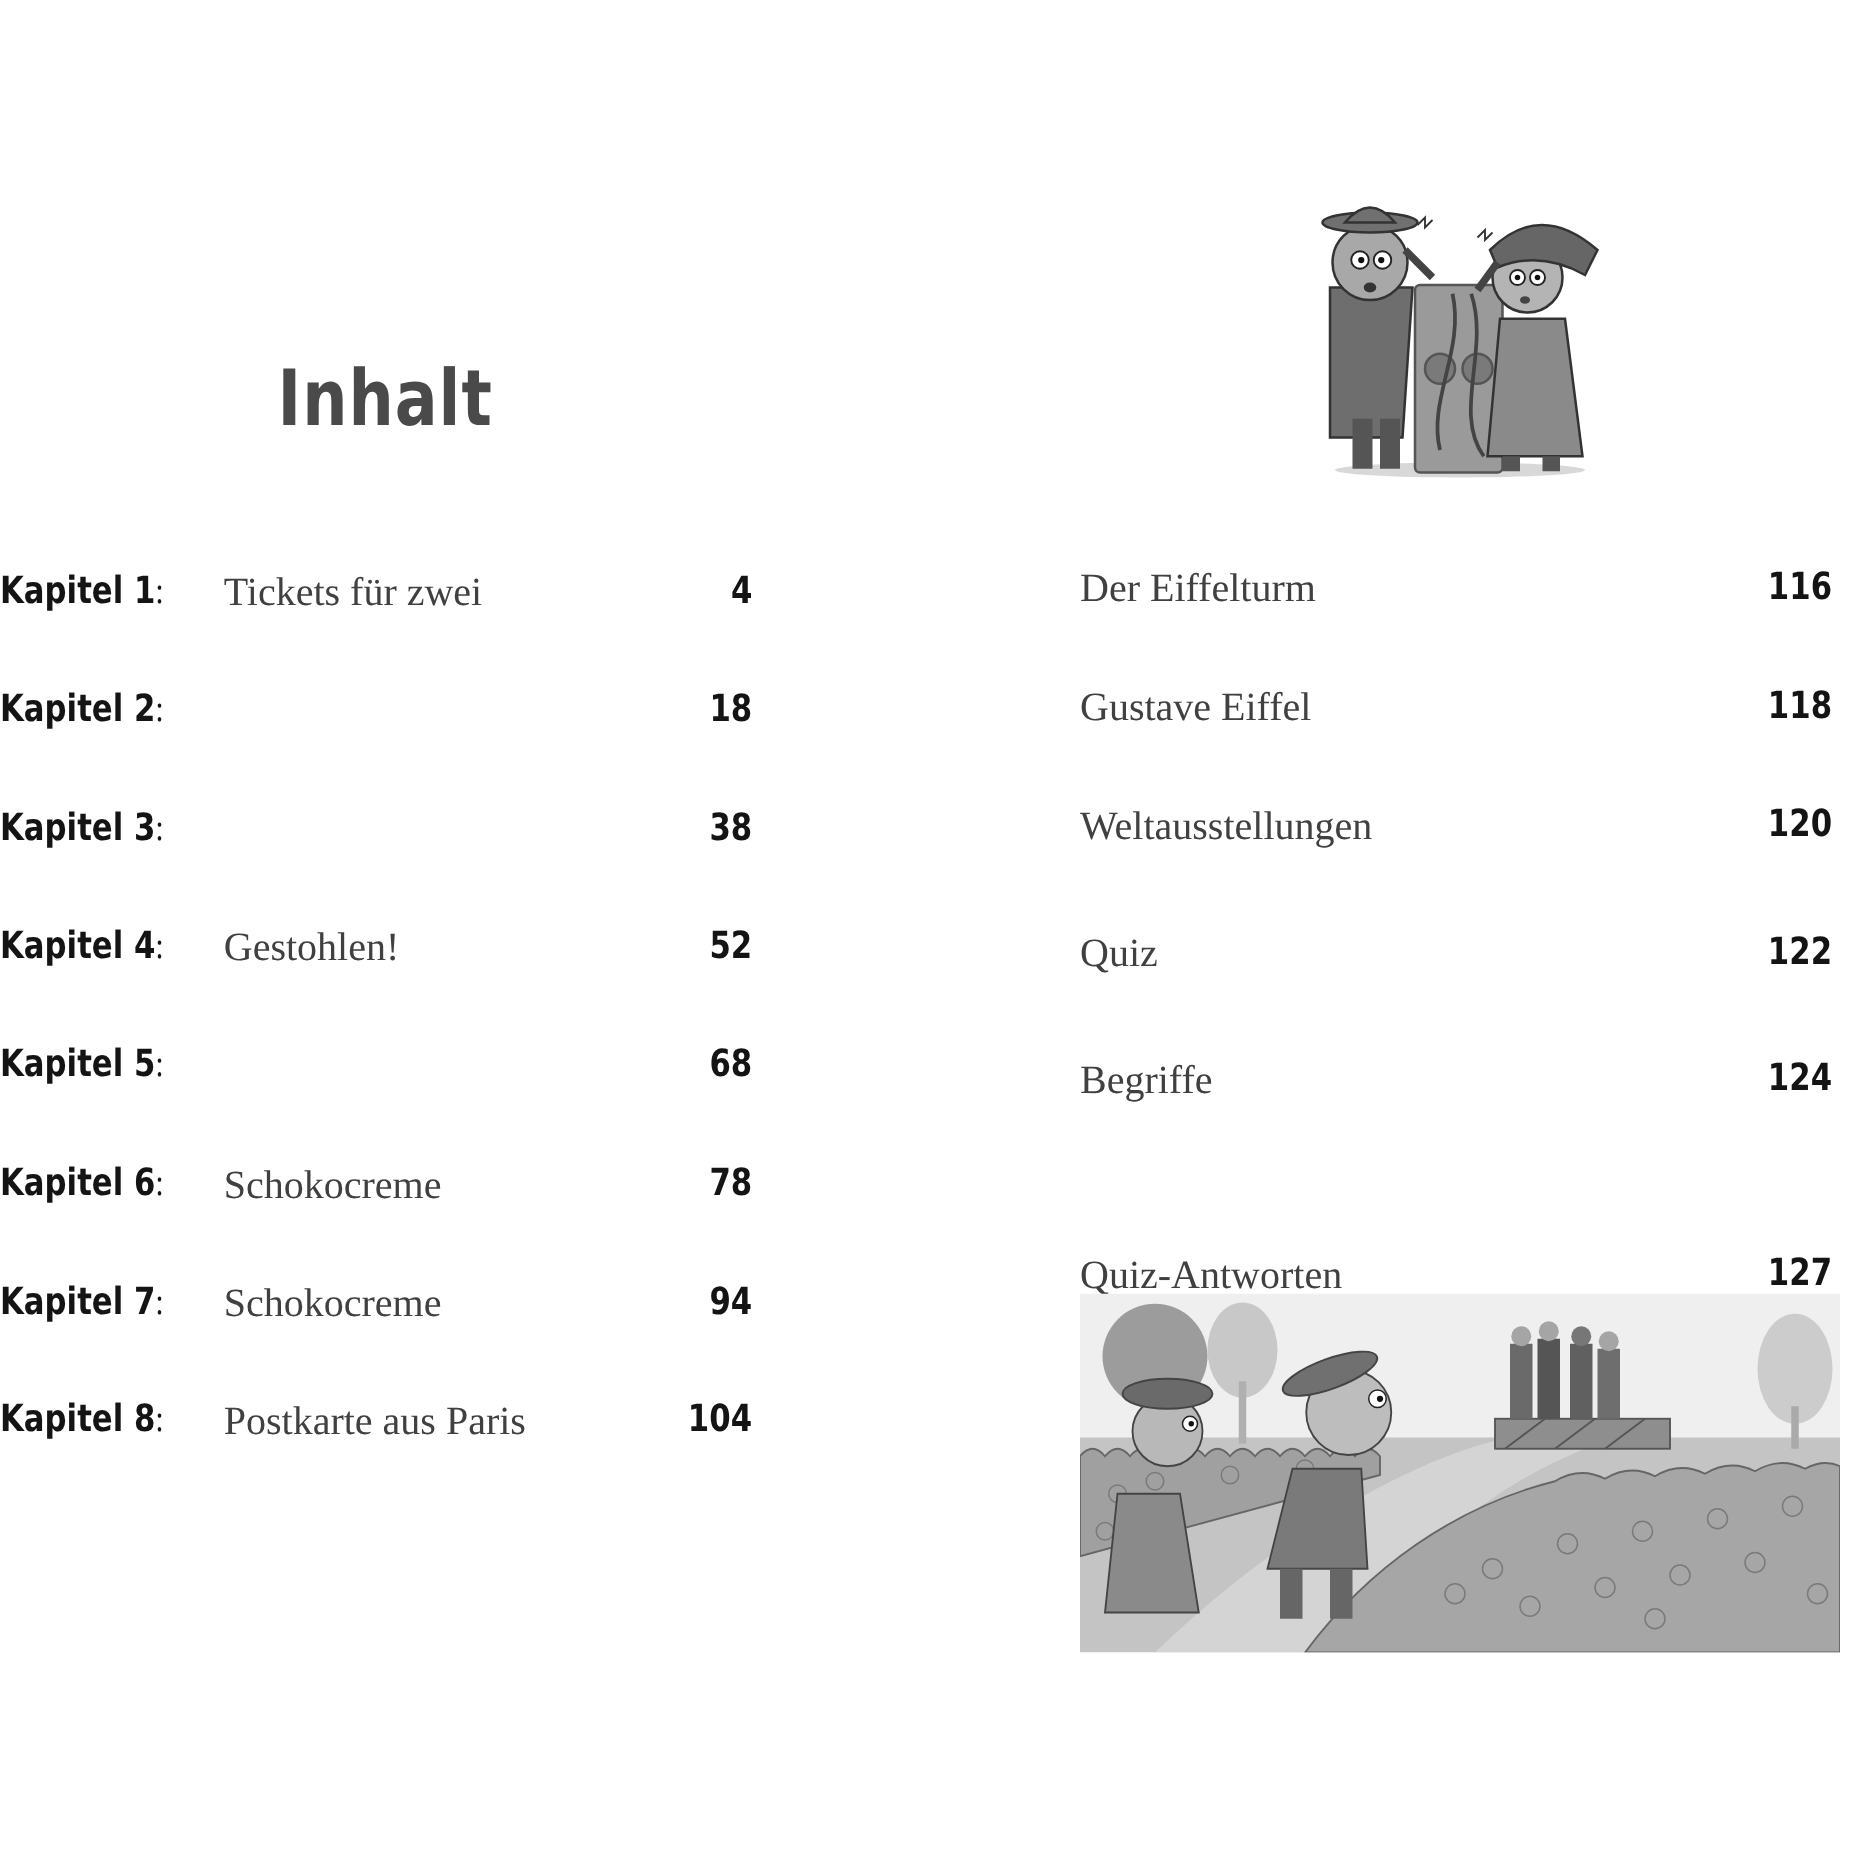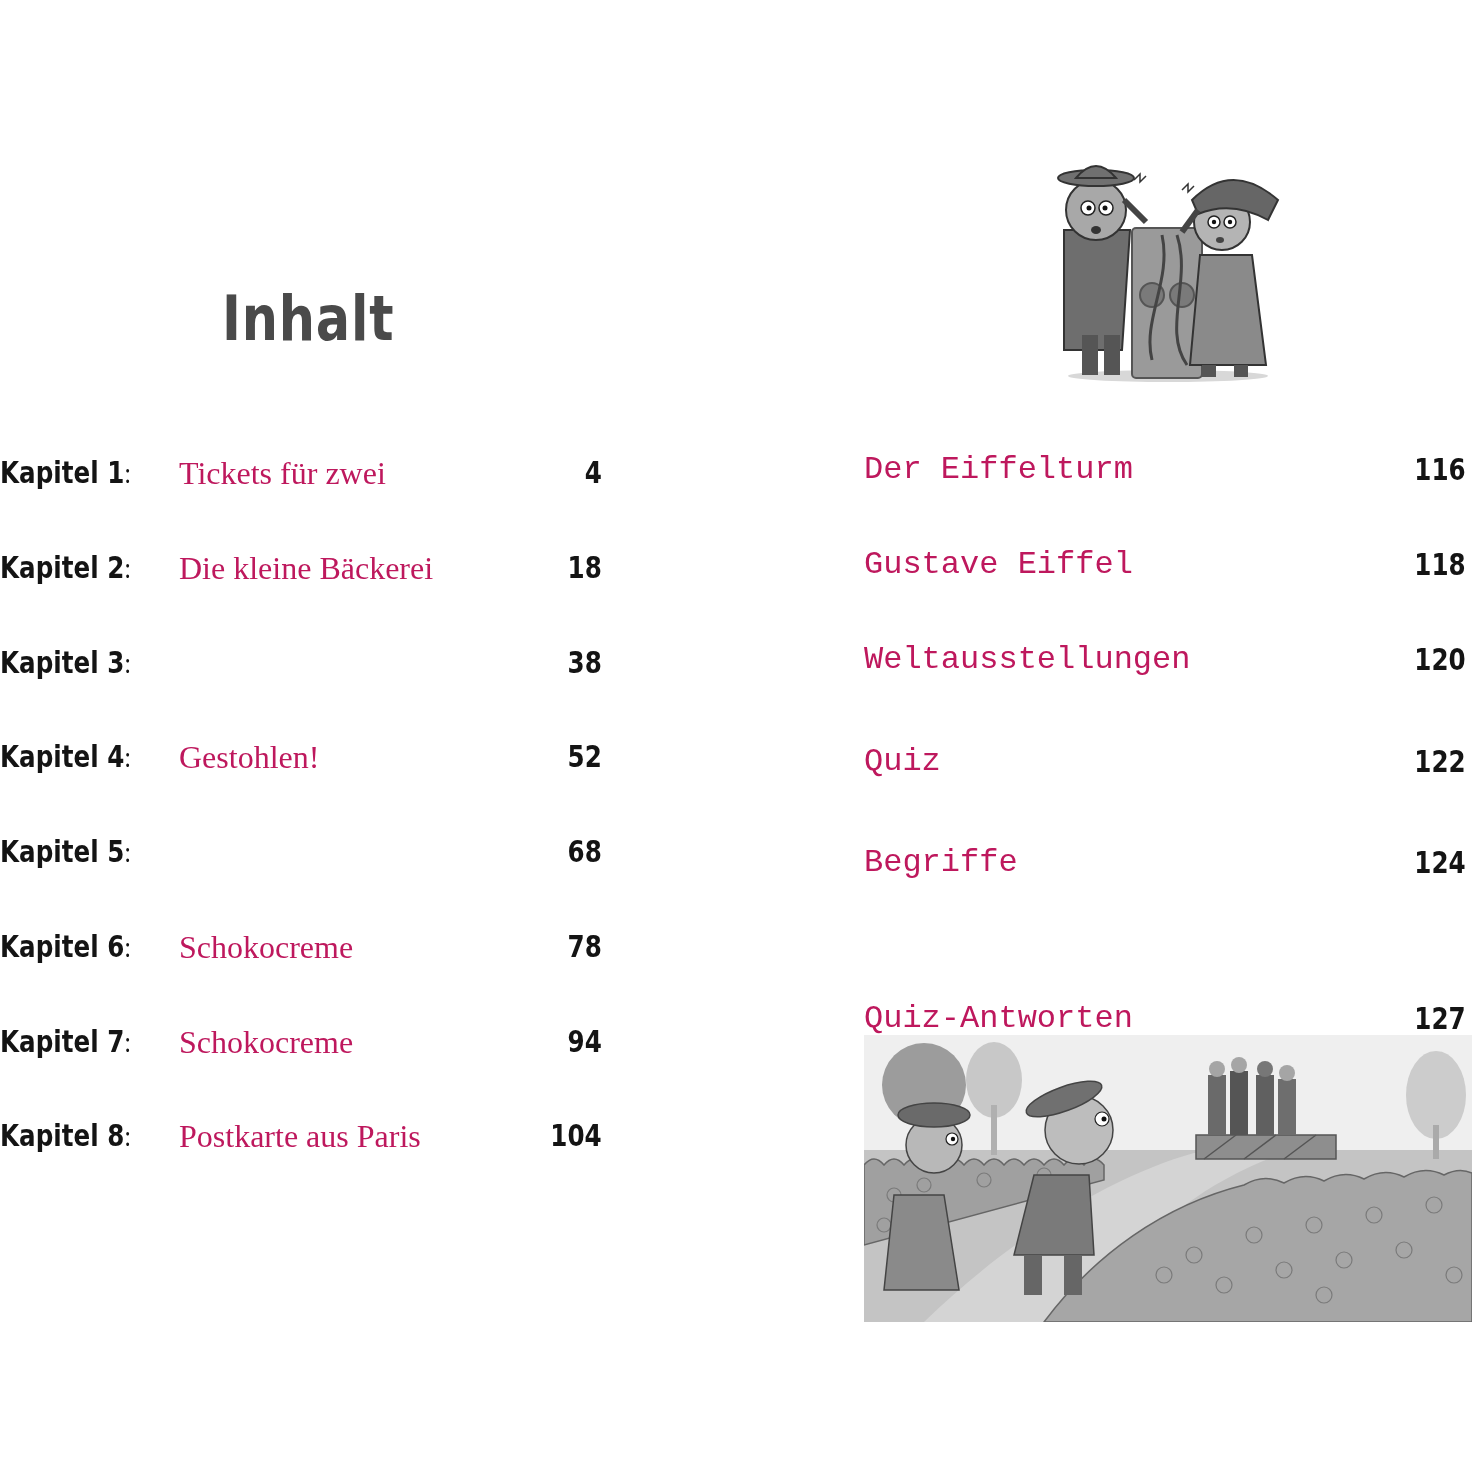--- a/index.html
+++ b/index.html
@@ -55,21 +55,21 @@
     .chapter-colon {
       font-family: "Liberation Serif", serif;
       font-weight: normal;
     }
     .chapter-title {
       position: absolute;
       left: 179px;
       top: 0;
       font-family: "Liberation Serif", serif;
       font-size: 32px;
-      color: #be185d;
+      color: #404040;
       white-space: nowrap;
     }
     .page-num {
       position: absolute;
       right: 0;
       top: 0;
       font-family: "DejaVu Sans", sans-serif;
       font-weight: bold;
       font-size: 30px;
       color: #141414;
@@ -77,21 +77,21 @@
       transform-origin: right center;
       white-space: nowrap;
     }
     .toc-right {
       position: absolute;
       left: 864px;
       top: 0;
       width: 602px;
     }
     .toc-right .toc-row { width: 602px; }
-    .toc-right .chapter-title { left: 0; font-family: Liberation Mono, monospace; }
+    .toc-right .chapter-title { left: 0; }
 
     .illustration {
       position: absolute;
       overflow: hidden;
     }
     .illus-top {
       left: 1052px;
       top: 160px;
       width: 232px;
       height: 224px;
@@ -111,21 +111,20 @@
 <h1 class="page-title">Inhalt</h1>
 
 <div class="toc-left">
   <div class="toc-row" style="top:451px">
     <span class="chapter-label"><span>Kapitel 1</span><span class="chapter-colon">:</span></span>
     <span class="chapter-title">Tickets für zwei</span>
     <span class="page-num">4</span>
   </div>
   <div class="toc-row" style="top:546px">
     <span class="chapter-label"><span>Kapitel 2</span><span class="chapter-colon">:</span></span>
-    <span class="chapter-title">Die kleine Bäckerei</span>
     <span class="page-num">18</span>
   </div>
   <div class="toc-row" style="top:641px">
     <span class="chapter-label"><span>Kapitel 3</span><span class="chapter-colon">:</span></span>
     <span class="page-num">38</span>
   </div>
   <div class="toc-row" style="top:735px">
     <span class="chapter-label"><span>Kapitel 4</span><span class="chapter-colon">:</span></span>
     <span class="chapter-title">Gestohlen!</span>
     <span class="page-num">52</span>

